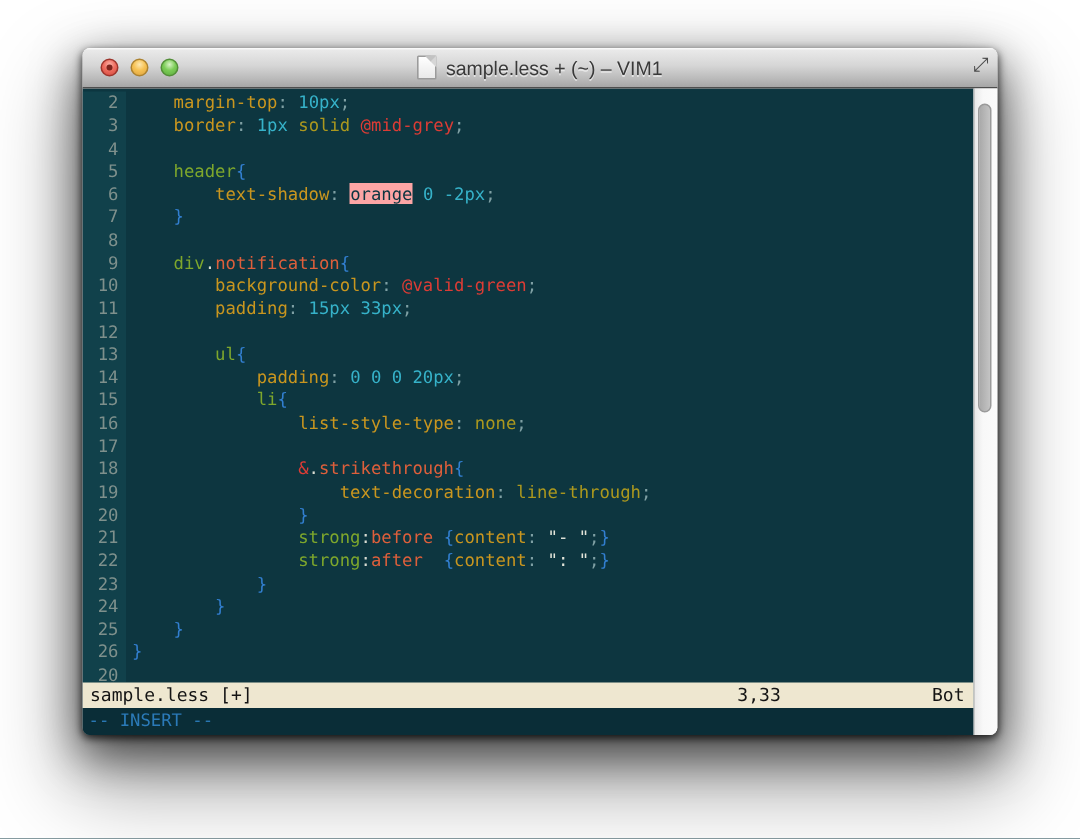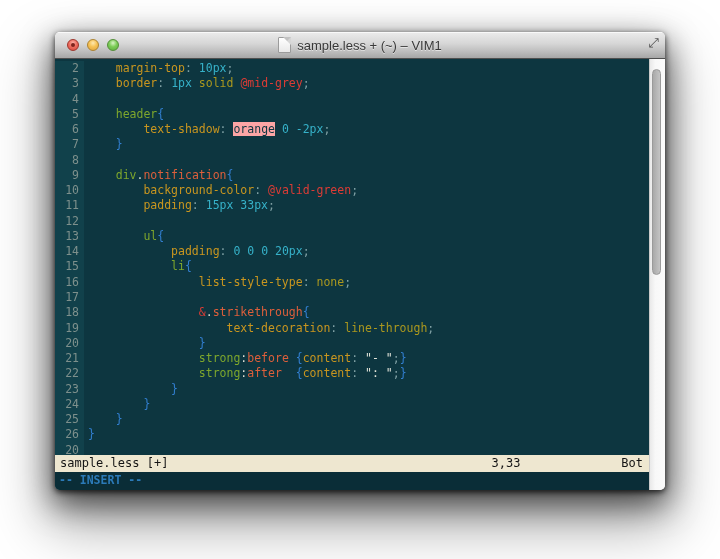--- a/index.html
+++ b/index.html
@@ -58,21 +58,21 @@
   .tok-hl{background:#fca5a5;color:#0c3540;}
   
   .statusbar{flex:0 0 17px;background:#eee7d0;color:#141414;position:relative;
     font-family:"DejaVu Sans Mono",monospace;font-size:12px;line-height:17px;}
   .sb-file{position:absolute;left:5px;top:0;}
   .sb-ruler{position:absolute;left:73.5%;top:0;}
   .sb-pos{position:absolute;right:6px;top:0;}
   
   .cmdline{flex:0 0 18px;background:#0a2d37;font-family:"DejaVu Sans Mono",monospace;
     font-size:11.5px;line-height:17px;}
-  .mode{color:#2b7ab8;font-weight:bold;padding-left:4px;margin-top:12px;}
+  .mode{color:#2b7ab8;font-weight:normal;padding-left:4px;margin-top:12px;}
   
   .scrollbar{flex:0 0 15px;background:linear-gradient(to right,#e9e9e9 0%,#f8f8f8 35%,#fbfbfb 100%);border-left:1px solid #c9c9c9;position:relative;}
   .thumb{position:absolute;left:2px;top:10px;width:9px;height:206px;border-radius:5px;
     background:linear-gradient(to right,#a9a9a9,#c4c4c4);border:1px solid #9a9a9a;box-sizing:border-box;}
 </style>
 </head>
 <body>
 
 <div class="window">
   <div class="titlebar">

